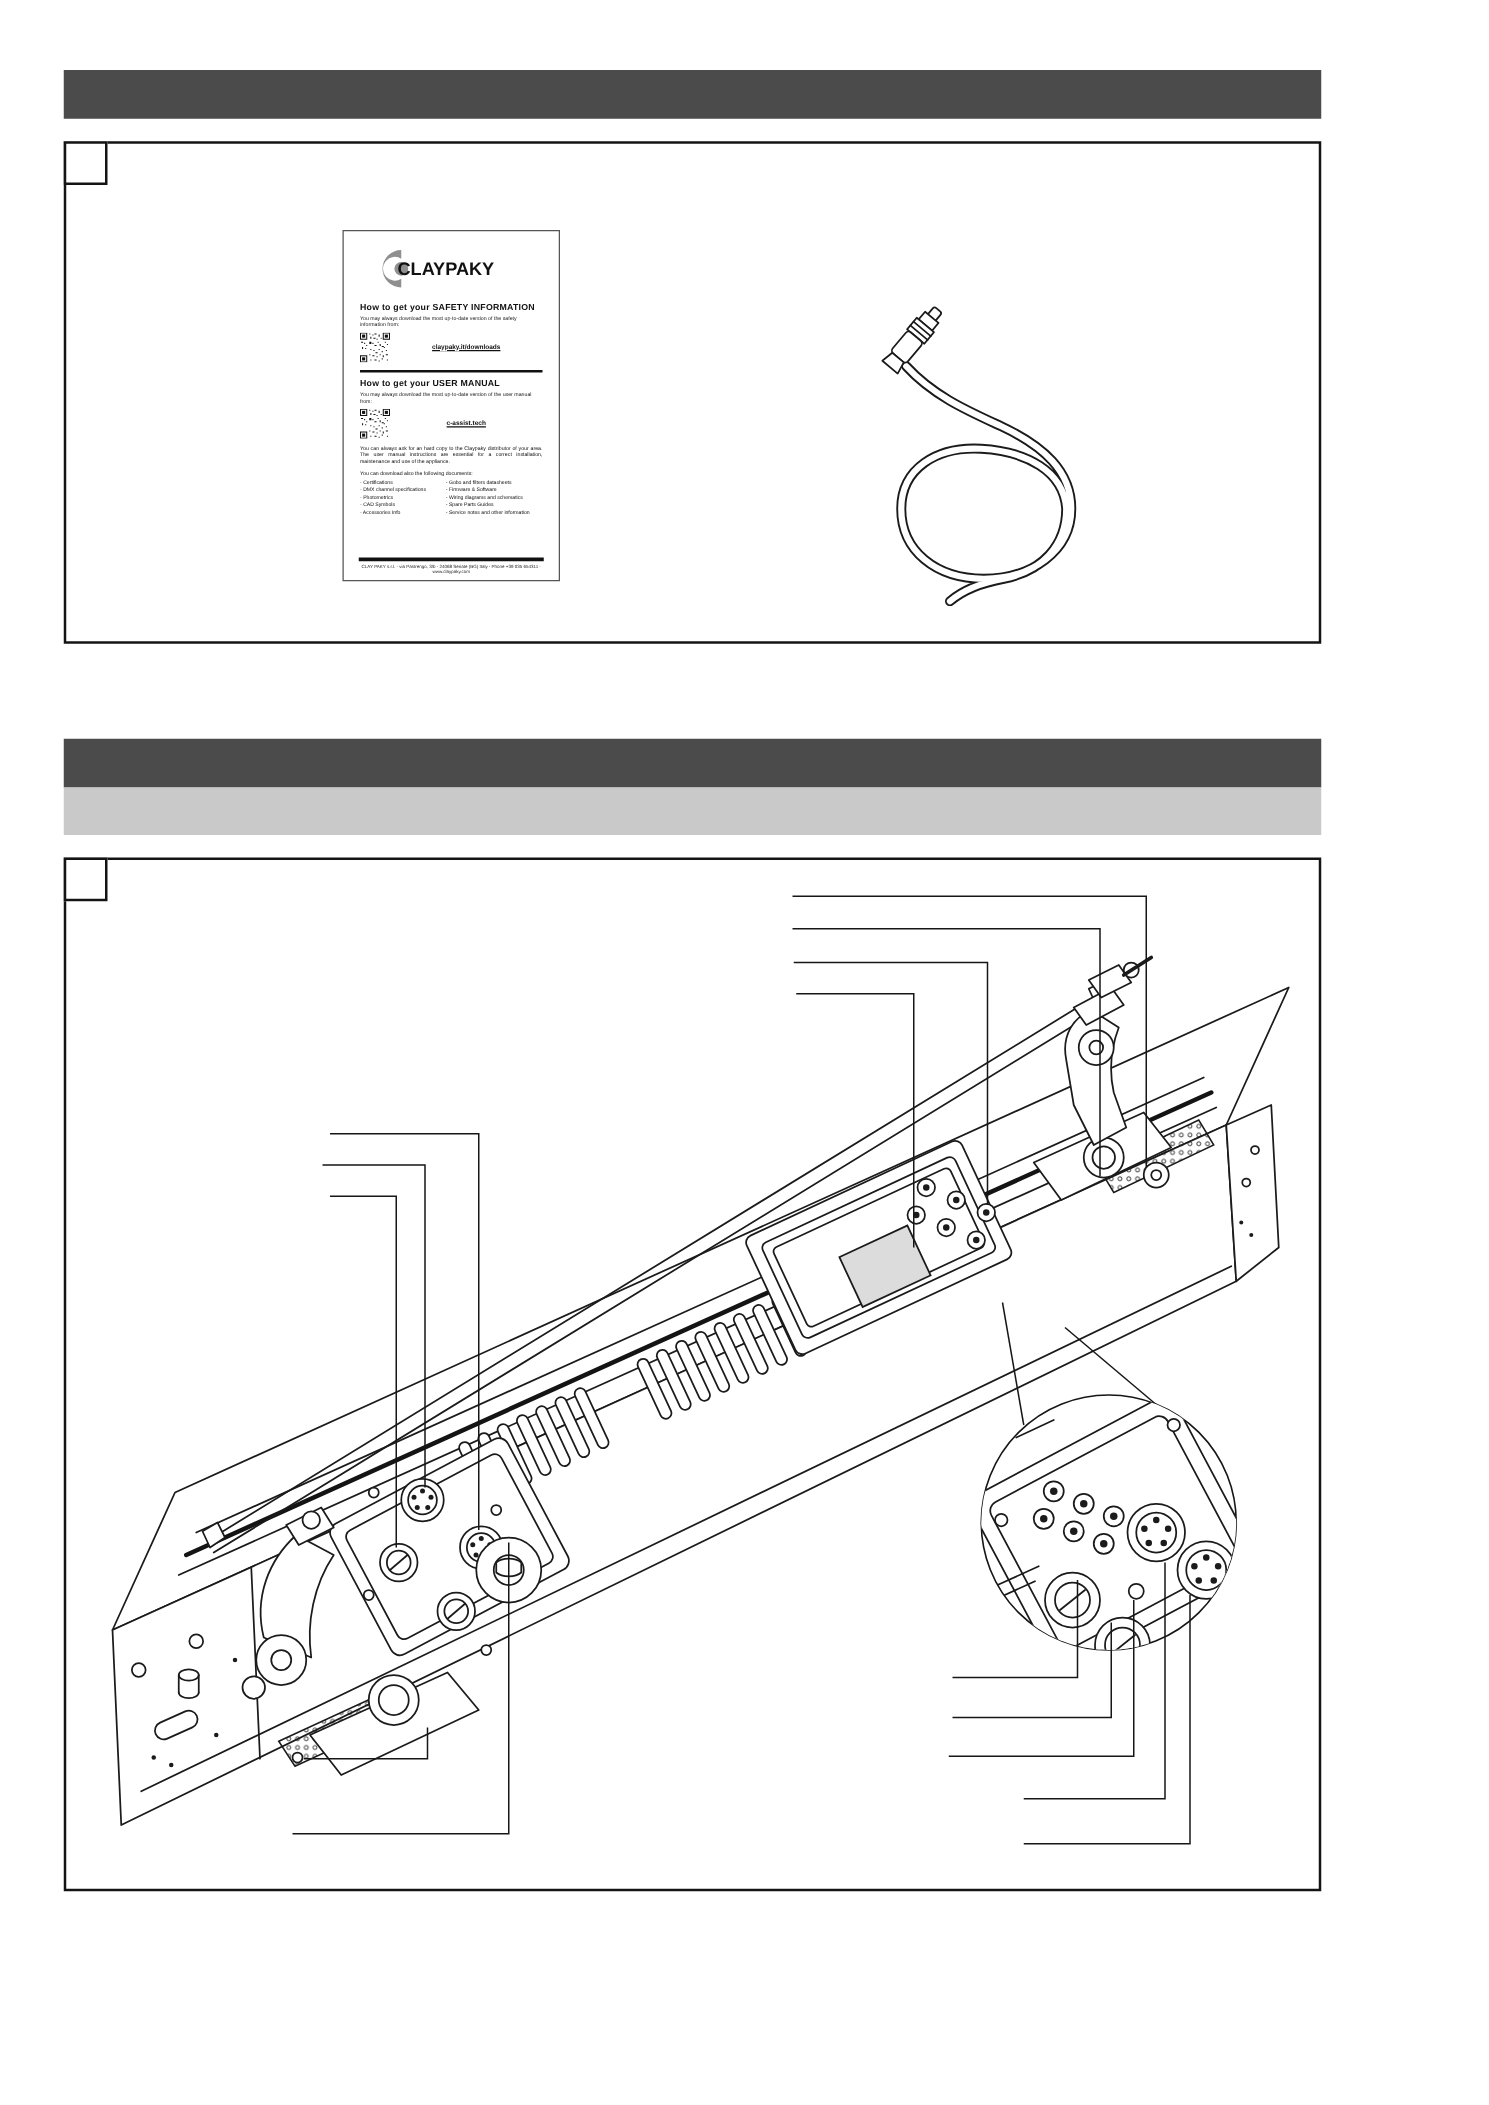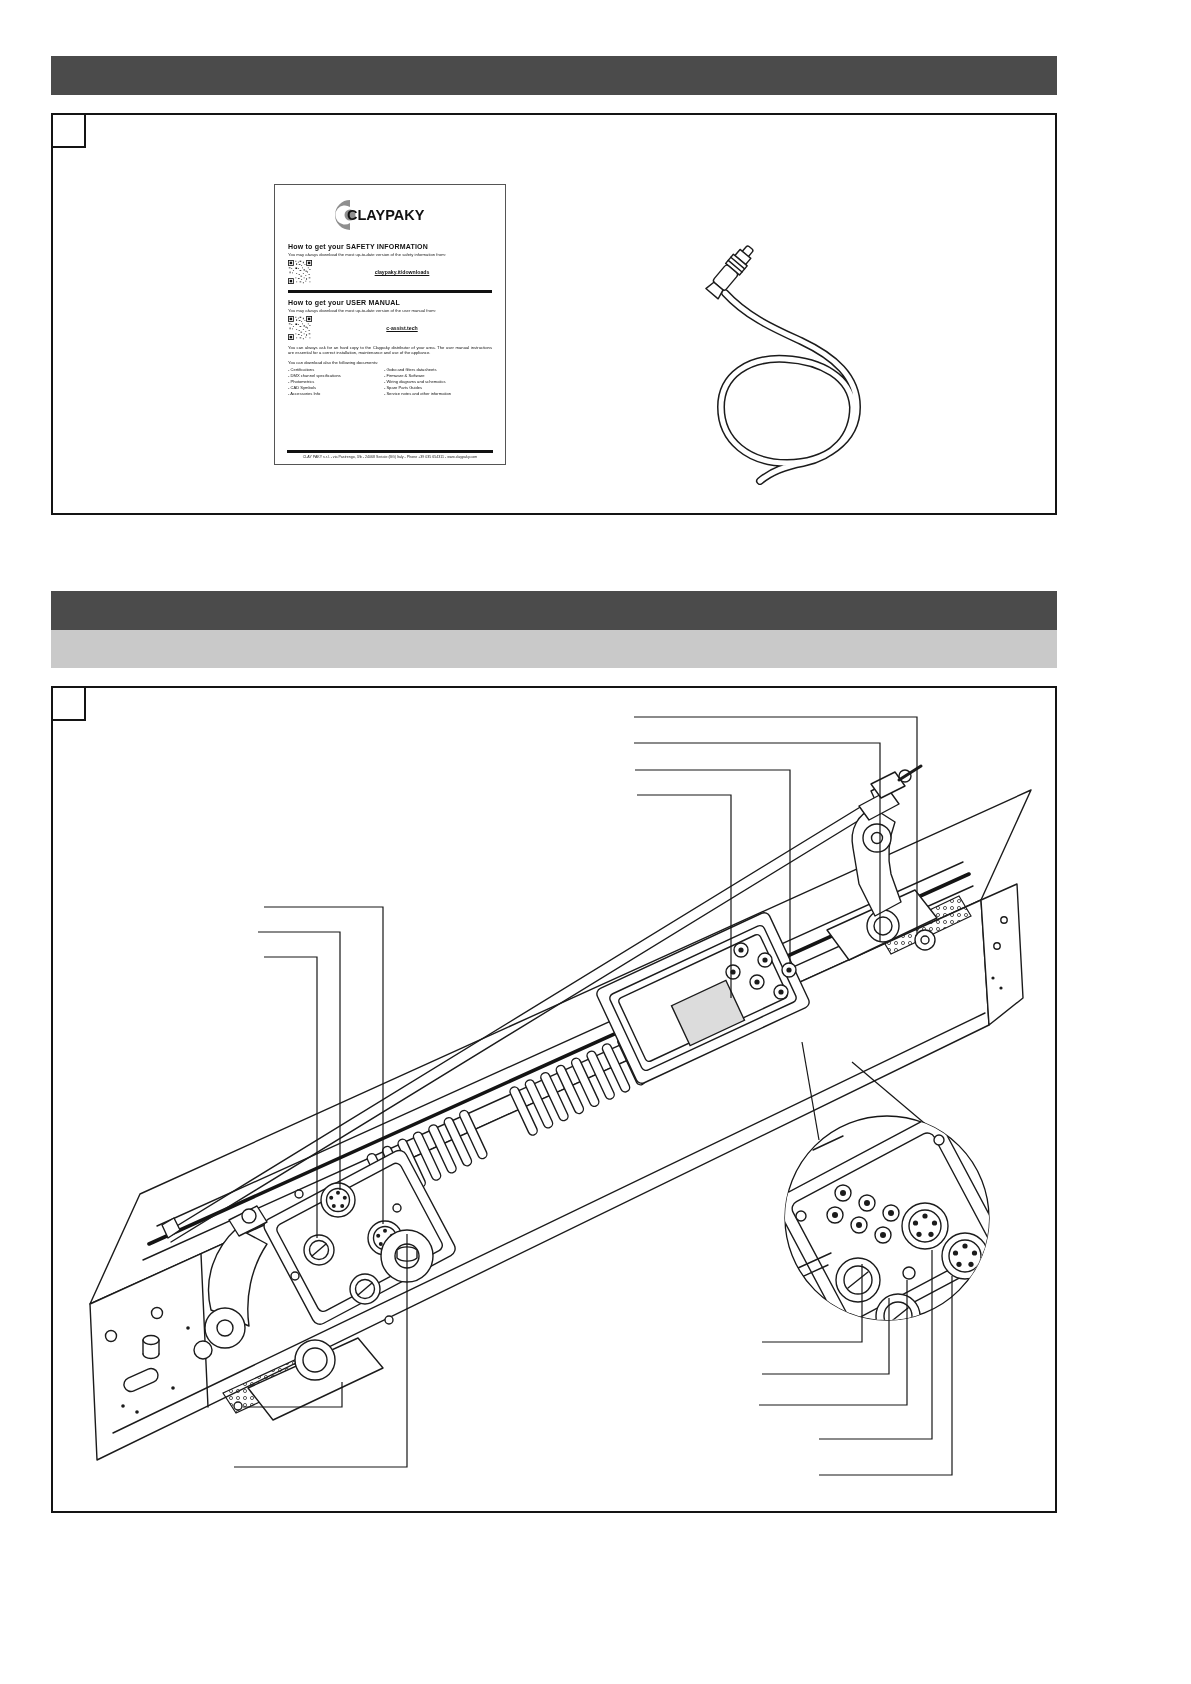--- a/index.html
+++ b/index.html
@@ -3,21 +3,21 @@
 <meta charset="utf-8">
 <style>
   html,body{margin:0;padding:0;background:#fff;}
   .page{position:relative;width:1191px;height:1684px;background:#fff;overflow:hidden;
         font-family:"Liberation Sans",sans-serif;color:#111;}
   .hdr-bar{position:absolute;left:51px;width:1006px;height:39px;background:#4b4b4b;}
   .sub-bar{position:absolute;left:51px;width:1006px;height:38px;background:#c9c9c9;}
   .frame{position:absolute;left:51px;width:1002px;border:2px solid #141414;background:#fff;}
   .corner-sq{position:absolute;top:-2px;left:-2px;width:31px;height:31px;border:2px solid #141414;background:#fff;}
   
-  .leaflet{position:absolute;left:221px;top:69px;width:232px;height:281px;border:1px solid #555;
+  .leaflet{position:absolute;left:221px;top:69px;width:174px;height:281px;border:1px solid #555;
            background:#fff;box-sizing:border-box;padding:8px 13px 22px 13px;font-family:"Liberation Sans",sans-serif;}
   .lf-logo{display:flex;justify-content:center;align-items:center;height:44px;}
   .lf-h{font-size:7px;font-weight:bold;letter-spacing:.2px;margin:6px 0 2px 0;}
   .lf-p{font-size:4.2px;line-height:1.25;color:#1a1a1a;margin:1px 0 3px 0;}
   .qr-row{display:flex;align-items:center;margin:2px 0 2px 0;}
   .qr{width:24px;height:24px;flex:0 0 auto;}
   .lf-link{flex:1;text-align:center;font-size:5.2px;font-weight:bold;text-decoration:underline;}
   .lf-div{height:2.5px;background:#111;margin:6px 0 4px 0;}
   .lf-para{font-size:4.2px;line-height:1.3;text-align:justify;margin-top:5px;}
   .lf-intro{font-size:4.2px;margin-top:4px;}

